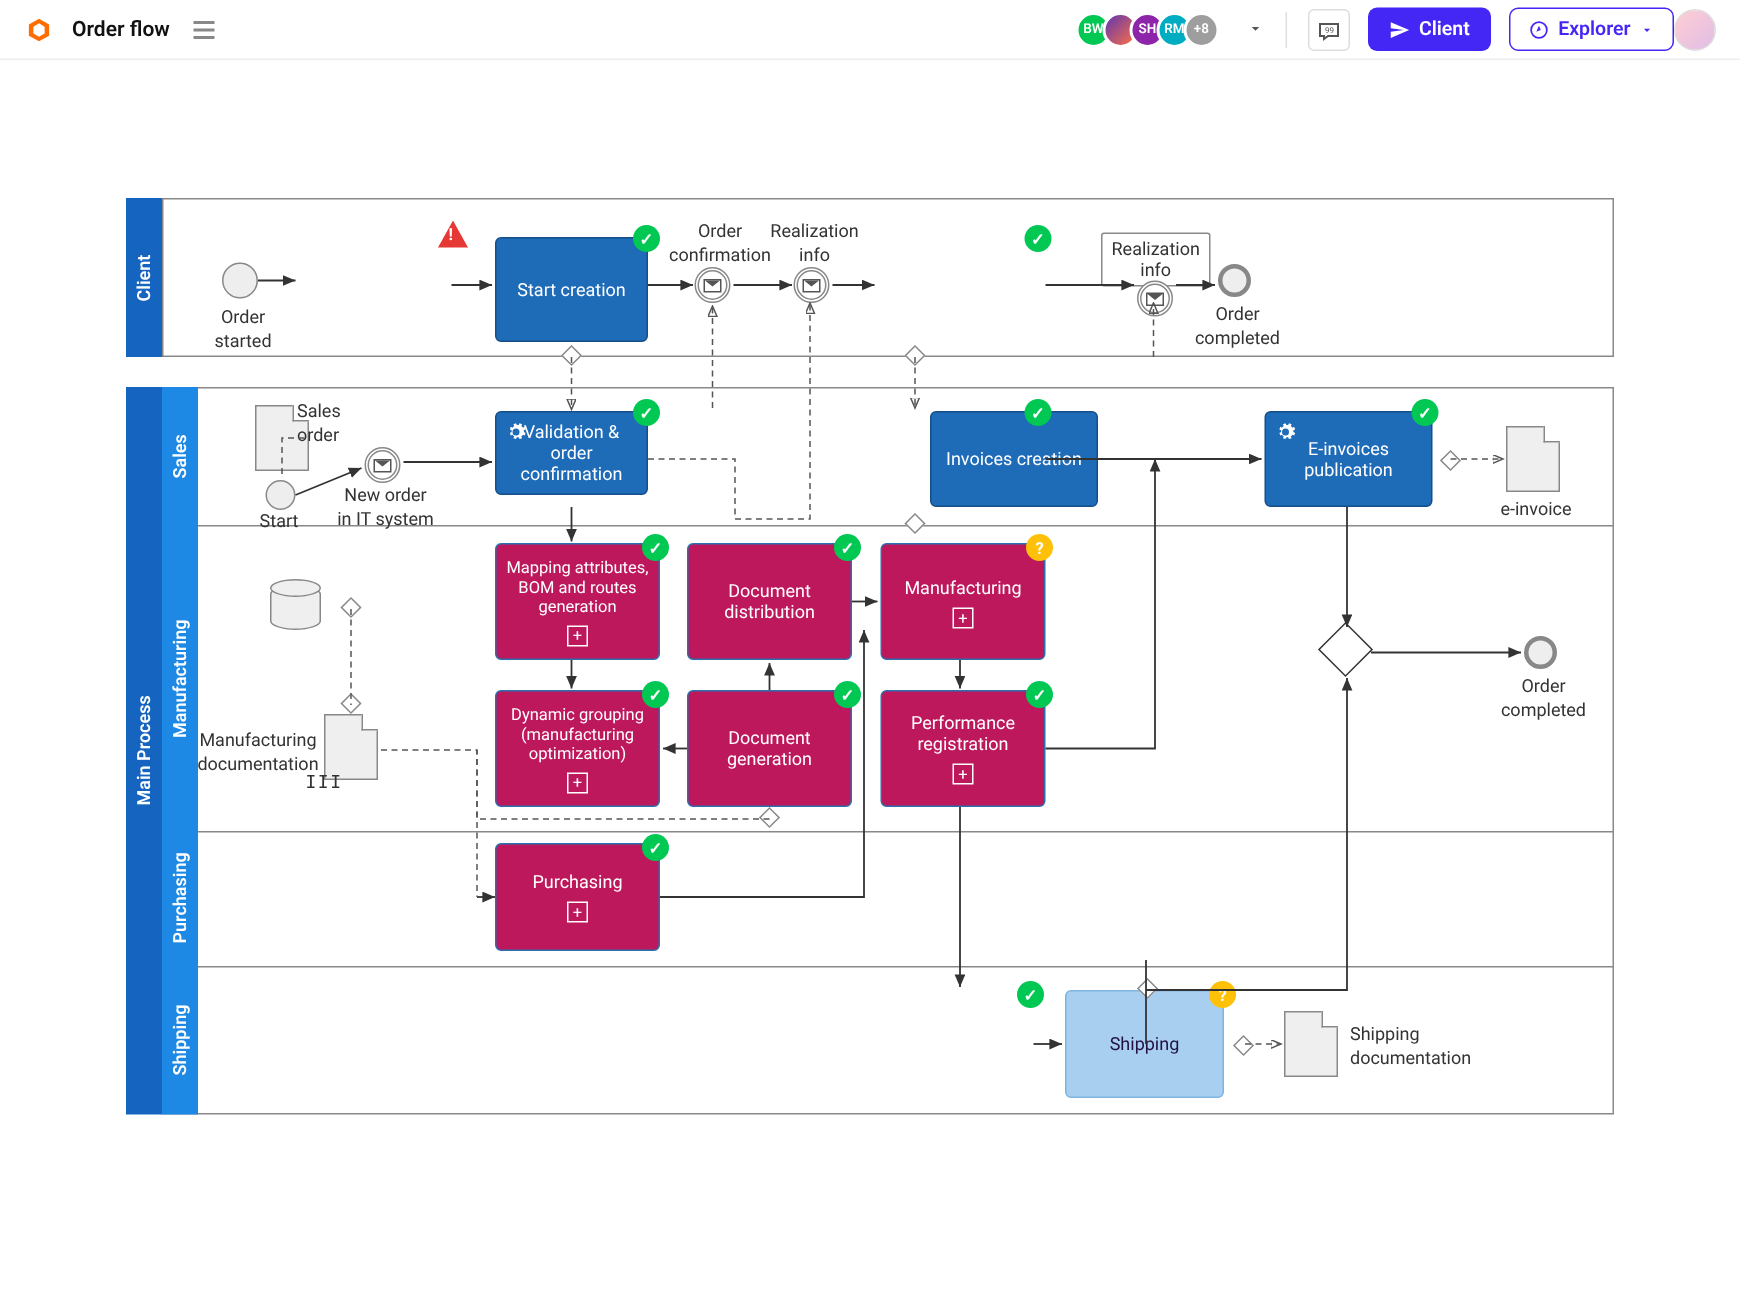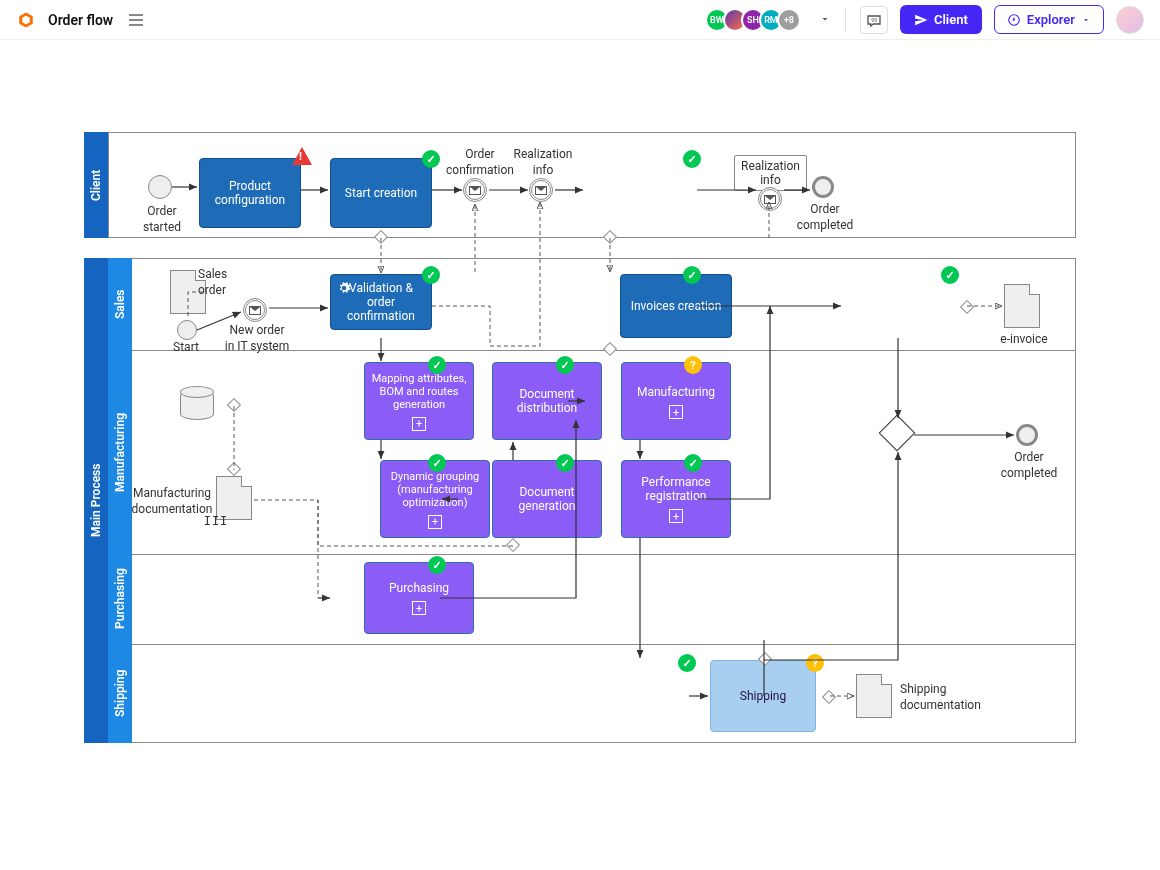--- a/index.html
+++ b/index.html
@@ -16,34 +16,34 @@
 .avatar-chip { width: 24px; height: 24px; border-radius: 50%; margin-left: -6px; border: 2px solid #fff; display: flex; align-items: center; justify-content: center; font-size: 9px; font-weight: 600; color: #fff; }
 .avatar-chip.bw { background: #00c853; }
 .avatar-chip.img1 { background: linear-gradient(135deg,#5e35b1,#ff7043); }
 .avatar-chip.sh { background: #8e24aa; }
 .avatar-chip.rm { background: #00acc1; }
 .avatar-chip.more { background: #9e9e9e; font-size: 9px; }
 .chevron-down { margin-left: 6px; cursor: pointer; }
 .divider-v { width: 1px; height: 24px; background: #e0e0e0; margin: 0 14px; }
 .feedback-btn { width: 28px; height: 28px; border: 1px solid #ddd; border-radius: 4px; display: flex; align-items: center; justify-content: center; cursor: pointer; margin-right: 12px; }
 .share-btn { background: #4527f5; color: #fff; padding: 7px 14px; border-radius: 6px; font-size: 13px; font-weight: 600; display: flex; align-items: center; gap: 6px; cursor: pointer; margin-right: 12px; }
-.explorer-btn { border: 1px solid #4527f5; color: #4527f5; padding: 6px 12px; border-radius: 6px; font-size: 13px; font-weight: 600; display: flex; align-items: center; gap: 6px; cursor: pointer; margin-right: 12px; }
+.explorer-btn { border: 1px solid #4527f5; color: #4527f5; padding: 6px 12px; border-radius: 6px; font-size: 13px; font-weight: 600; display: flex; align-items: center; gap: 6px; cursor: pointer; }
 .profile-avatar { width: 28px; height: 28px; border-radius: 50%; background: linear-gradient(135deg,#ffcdd2,#e1bee7); border: 1px solid #ddd; cursor: pointer; }
 
 
 .canvas { position: relative; width: 1160px; height: 830px; overflow: hidden; }
 .col-header { position: absolute; background: #1565c0; color: #fff; font-size: 12px; font-weight: 600; display: flex; align-items: center; justify-content: center; writing-mode: vertical-rl; transform: rotate(180deg); }
 .col-header.light { background: #1e88e5; }
 .lane-border { position: absolute; border: 1px solid #888; background: #fff; }
 .row-border { position: absolute; border-top: 1px solid #888; }
 
 
 .box { position: absolute; border-radius: 4px; display: flex; flex-direction: column; align-items: center; justify-content: center; text-align: center; font-size: 12px; color: #fff; padding: 6px; cursor: pointer; }
 .box.dark { background: #1e6bb8; border: 1px solid #154f8a; }
-.box.mid  { background: #8b5cf6; border: 1px solid #2a6fb0; margin-left: 34px; }
+.box.mid  { background: #be185d; border: 1px solid #2a6fb0; }
 .box.light{ background: #a8cef0; border: 1px solid #7fb3e0; color: #214; }
 .box .sub-square { width: 14px; height: 14px; border: 1px solid #fff; margin-top: 6px; display: flex; align-items: center; justify-content: center; font-size: 11px; line-height: 1; }
 .gear-icon { position: absolute; top: 6px; left: 6px; }
 
 
 .status { position: absolute; width: 18px; height: 18px; border-radius: 50%; display: flex; align-items: center; justify-content: center; font-size: 11px; font-weight: 700; color: #fff; }
 .status.ok   { background: #00c853; }
 .status.warn { background: #ffc107; color: #fff; }
 .alert-triangle { position: absolute; width: 0; height: 0; border-left: 10px solid transparent; border-right: 10px solid transparent; border-bottom: 18px solid #e53935; }
 .alert-triangle::after { content: "!"; position: absolute; top: 3px; left: -3px; color: #fff; font-size: 11px; font-weight: 700; }
@@ -139,24 +139,20 @@
   <div class="col-header" style="left:84px; top:218px; width:24px; height:485px;">Main Process</div>
   <div class="col-header light" style="left:108px; top:218px; width:24px; height:92px;">Sales</div>
   <div class="col-header light" style="left:108px; top:310px; width:24px; height:204px;">Manufacturing</div>
   <div class="col-header light" style="left:108px; top:514px; width:24px; height:90px;">Purchasing</div>
   <div class="col-header light" style="left:108px; top:604px; width:24px; height:99px;">Shipping</div>
 
   <div class="ev" style="left:148px; top:135px; width:24px; height:24px;"></div>
   <div class="lbl" style="left:136px; top:164px; width:52px; white-space:pre-line;">Order
 started</div>
 
-  <div class="box dark" style="left:199px; top:118px; width:102px; height:70px;">
-    <span style="white-space:pre-line;">Product
-configuration</span>
-  </div>
   <div class="alert-triangle" style="left:292px; top:107px;"></div>
 
   <div class="box dark" style="left:330px; top:118px; width:102px; height:70px;">
     <span>Start creation</span>
   </div>
   <div class="status ok" style="left:422px; top:110px;">✓</div>
 
   <div class="ev msg" style="left:463px; top:138px; width:24px; height:24px;">
       <div class="env-icon"></div>
     </div>
@@ -204,20 +200,27 @@
     <span style="white-space:pre-line;">Validation &amp;
 order confirmation</span>
   </div>
   <div class="status ok" style="left:422px; top:226px;">✓</div>
 
   <div class="box dark" style="left:620px; top:234px; width:112px; height:64px;">
     <span>Invoices creation</span>
   </div>
   <div class="status ok" style="left:683px; top:226px;">✓</div>
 
+  <div class="box dark" style="left:843px; top:234px; width:112px; height:64px;">
+    <span class="gear-icon"><svg width="14" height="14" viewBox="0 0 24 24">
+          <path fill="#fff" d="M12 8a4 4 0 100 8 4 4 0 000-8zm9 4l2 1-1 3-2-1a8 8 0 01-2 2l1 2-3 1-1-2h-2l-1 2-3-1 1-2a8 8 0 01-2-2l-2 1-1-3 2-1v-2l-2-1 1-3 2 1a8 8 0 012-2l-1-2 3-1 1 2h2l1-2 3 1-1 2a8 8 0 012 2l2-1 1 3-2 1z"></path>
+        </svg></span>
+    <span style="white-space:pre-line;">E-invoices
+publication</span>
+  </div>
   <div class="status ok" style="left:941px; top:226px;">✓</div>
 
   <div class="gw small" style="left:962px; top:262px;"></div>
   <div class="doc" style="left:1004px; top:244px;"></div>
   <div class="lbl" style="left:994px; top:292px; width:60px;">e-invoice</div>
 
   <div class="db" style="left:180px; top:350px;"></div>
   <div class="gw small" style="left:229px; top:360px;"></div>
   <div class="doc" style="left:216px; top:436px;"></div>
   <div class="lbl" style="left:200px; top:474px; width:32px; font-family:monospace; letter-spacing:1px;">III</div>
@@ -226,21 +229,21 @@
   <div class="gw small" style="left:229px; top:424px;"></div>
 
   <div class="box mid" style="left:330px; top:322px; width:110px; height:78px;">
     <span style="white-space:pre-line; font-size:11px;">Mapping attributes,
 BOM and routes
 generation</span>
     <span class="sub-square">+</span>
   </div>
   <div class="status ok" style="left:428px; top:316px;">✓</div>
 
-  <div class="box mid" style="left:346px; top:420px; width:110px; height:78px;">
+  <div class="box mid" style="left:330px; top:420px; width:110px; height:78px;">
     <span style="white-space:pre-line; font-size:11px;">Dynamic grouping
 (manufacturing
 optimization)</span>
     <span class="sub-square">+</span>
   </div>
   <div class="status ok" style="left:428px; top:414px;">✓</div>
 
   <div class="box mid" style="left:458px; top:322px; width:110px; height:78px;">
     <span style="white-space:pre-line;">Document
 distribution</span>

